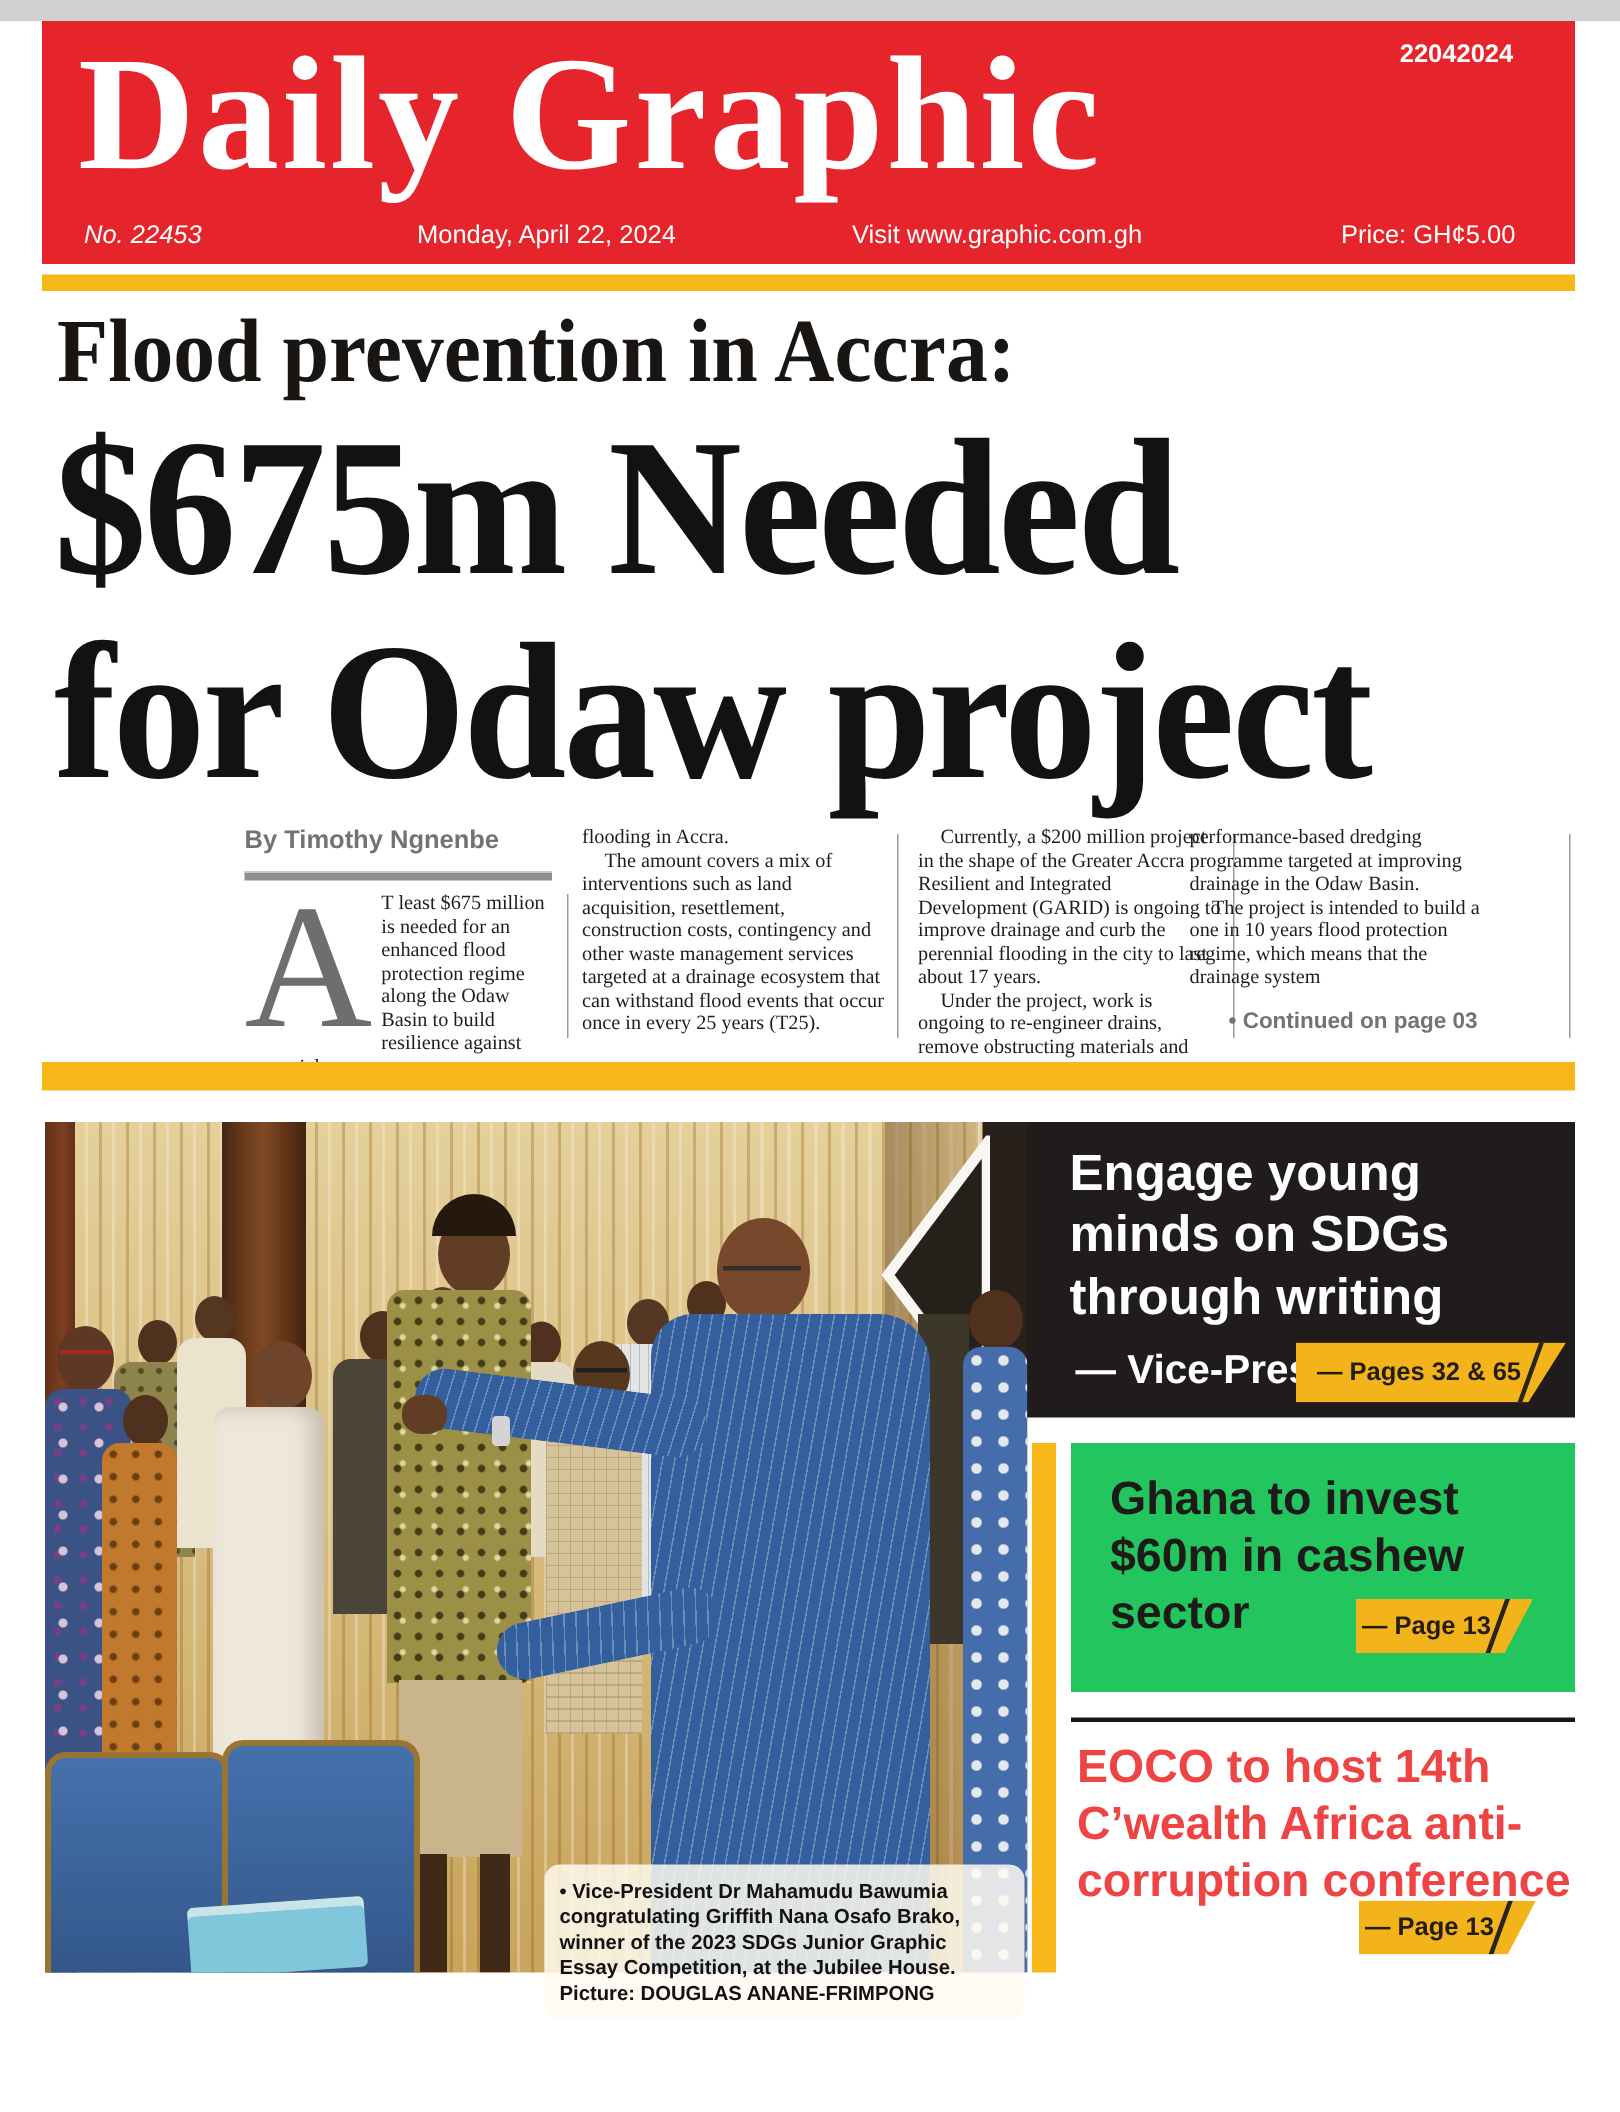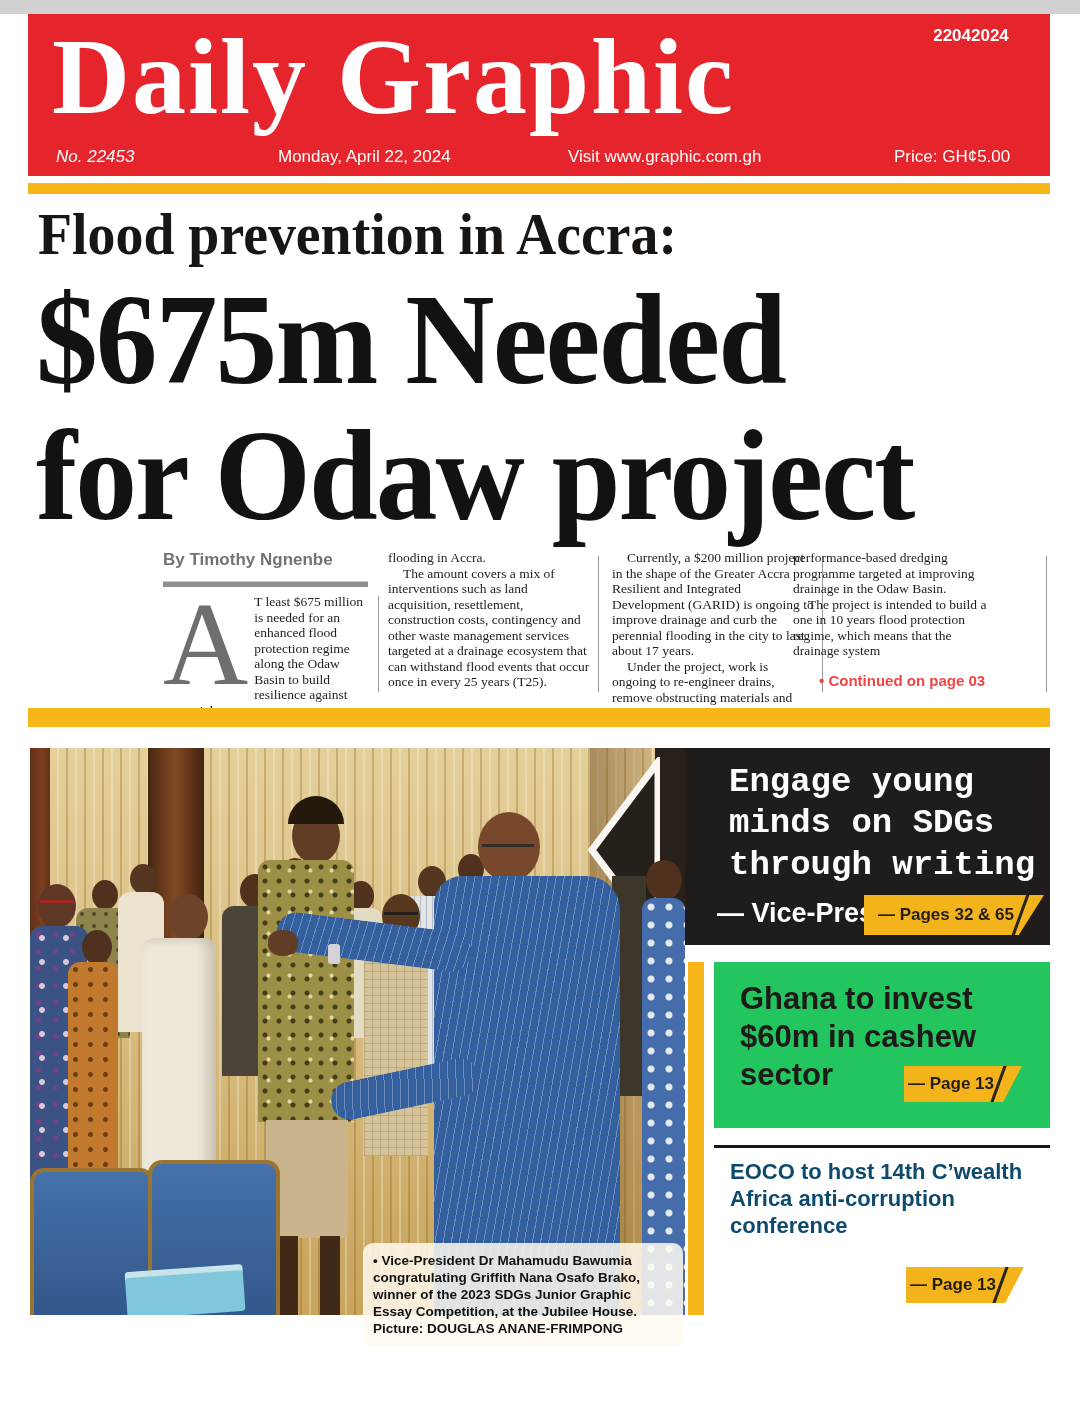--- a/index.html
+++ b/index.html
@@ -49,54 +49,54 @@
   .col3{left:612px;}
   .col4{left:793px;}
   .dropcap{float:left;font-family:"Liberation Serif",serif;font-size:118px;line-height:.8;
            color:#6e6e6e;margin:4px 6px 0 0;}
   .vrule{top:556px;height:136px;width:1px;background:#9b9b9b;}
   .vr1{left:378px;top:596px;height:96px;}
   .vr2{left:598px;}
   .vr3{left:822px;}
   .vr4{left:1046px;}
   .continued{margin:14px 0 0 26px;font-family:"Liberation Sans",sans-serif;
-             font-weight:bold;font-size:15px;color:#ef4444;}
+             font-weight:bold;font-size:15px;color:#737373;}
 
   
   .photo{left:30px;top:748px;width:655px;height:567px;overflow:hidden;
          background:linear-gradient(180deg,#e9d6a2 0%,#dcc287 45%,#cba75f 100%);}
   .photo *{position:absolute;}
   .curtain{left:0;top:0;width:100%;height:100%;
      background:repeating-linear-gradient(90deg,rgba(120,80,20,.28) 0 2px,rgba(255,255,255,0) 2px 9px,
                 rgba(255,255,255,.3) 9px 11px,rgba(255,255,255,0) 11px 18px);}
   .tint{left:0;top:0;width:100%;height:100%;background:rgba(175,115,35,.06);z-index:6;}
   .head{border-radius:50%;}
   .torso{border-radius:12px 12px 0 0;}
 
   
   .sdgbox{left:655px;top:748px;width:395px;height:197px;background:#201c1b;}
-  .sdg-title{left:74px;top:14px;width:322px;color:#fff;font-weight:bold;font-size:34px;line-height:1.22;font-family:Liberation Mono, monospace;}
+  .sdg-title{left:58px;top:14px;width:322px;color:#fff;font-weight:bold;font-size:34px;line-height:1.22;}
   .sdg-attr{left:62px;top:150px;color:#fff;font-weight:bold;font-size:27px;}
   .tag{background:#f3b41b;color:#231d15;font-weight:bold;overflow:hidden;}
   .tag::after{content:"";position:absolute;right:22px;top:-6px;bottom:-6px;width:3px;
               background:#2a241e;transform:rotate(20deg);}
   .sdg-tag{right:6px;bottom:10px;height:40px;line-height:40px;padding:0 30px 0 14px;font-size:17px;
            clip-path:polygon(0 0,100% 0,86% 100%,0 100%);}
   .arrow-svg{left:586px;top:757px;}
 
   
   .ystrip{left:688px;top:962px;width:16px;height:353px;background:#f7b718;}
   .cashewbox{left:714px;top:962px;width:336px;height:166px;background:#22c55e;}
   .cashew-title{left:26px;top:18px;width:300px;color:#1d1a19;font-weight:bold;font-size:31px;line-height:1.22;}
   .page13{height:36px;line-height:36px;padding:0 28px 0 4px;font-size:17px;
           clip-path:polygon(0 0,100% 0,84% 100%,0 100%);}
   .cashew-tag{left:190px;top:104px;}
   .eocobox{left:714px;top:1145px;width:336px;height:170px;background:#fff;}
   .eoco-rule{left:0;top:0;width:336px;height:3px;background:#181512;}
-  .eoco-title{left:16px;top:14px;width:330px;color:#0c4a6e;font-weight:bold;font-size:22px;line-height:1.22;}
+  .eoco-title{left:4px;top:14px;width:330px;color:#ef4444;font-weight:bold;font-size:31px;line-height:1.22;}
   .eoco-tag{left:192px;top:122px;}
   .rightcol .abs, .sdgbox .abs{position:absolute;}
 
   
   .caption{left:363px;top:1243px;width:300px;background:rgba(255,250,240,.85);border-radius:10px;
            padding:9px 10px;font-weight:bold;font-size:13.5px;line-height:17px;color:#121212;z-index:12;}
 </style>
 </head>
 <body>
 

